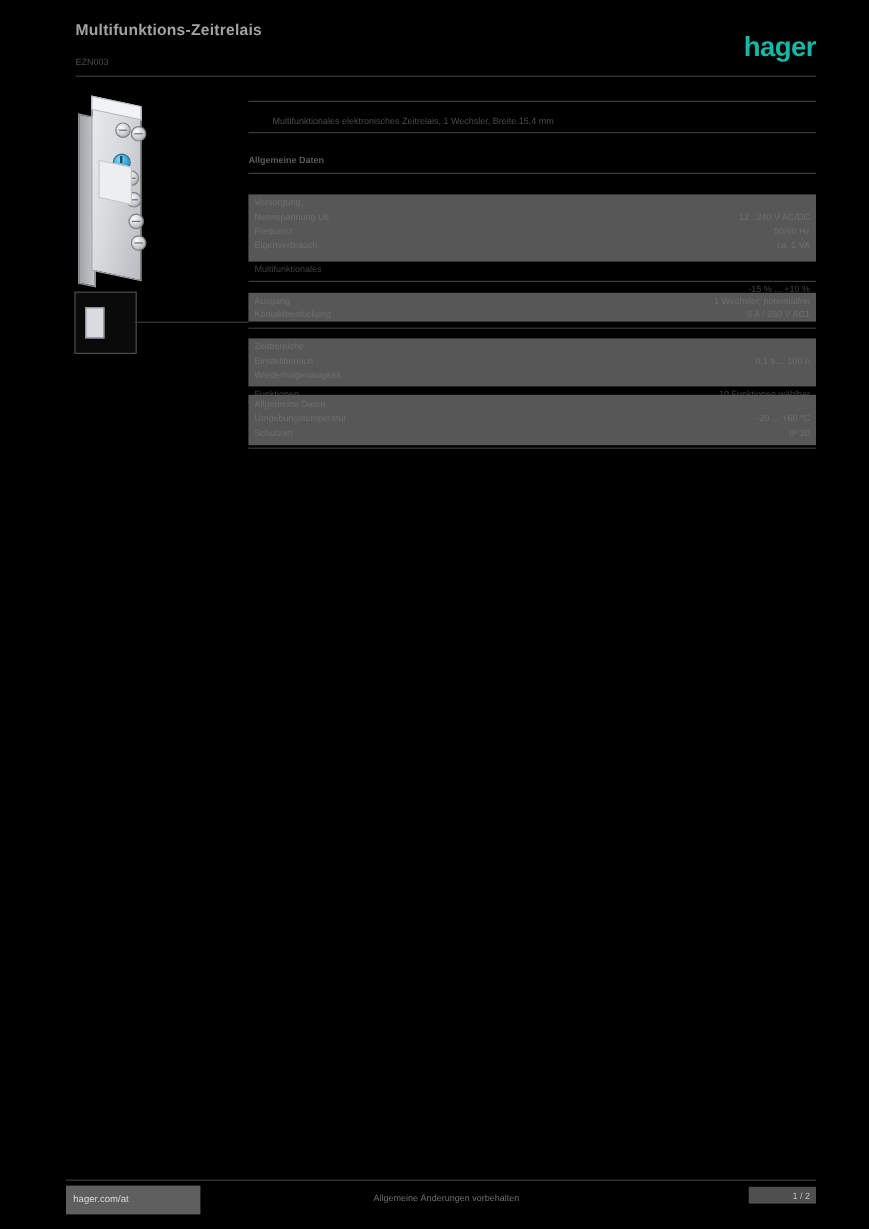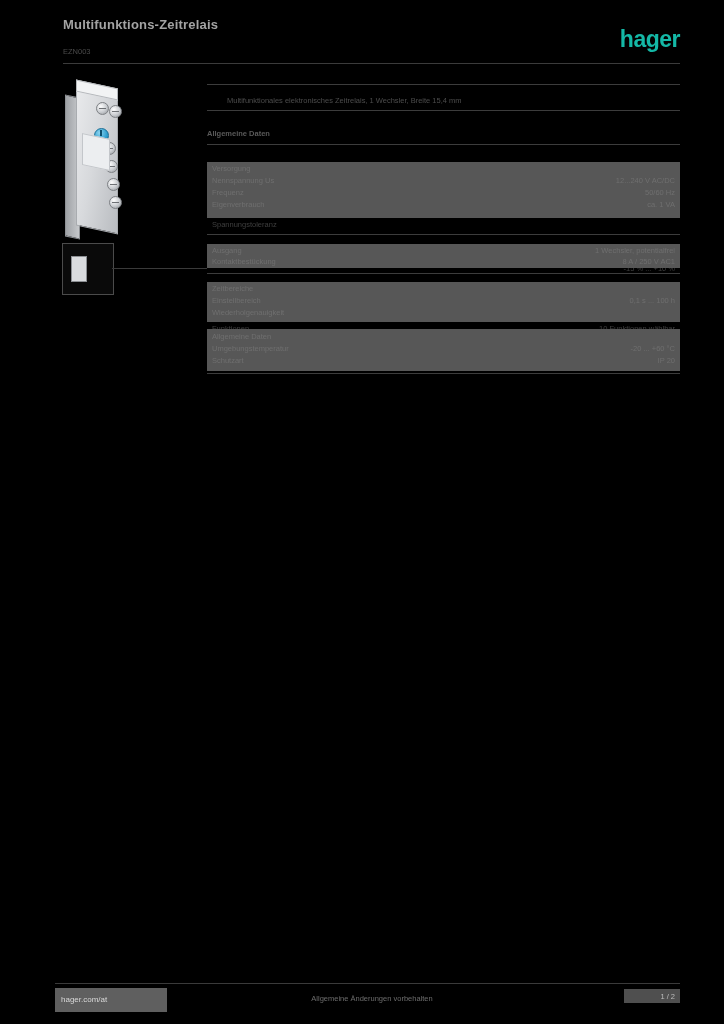--- a/index.html
+++ b/index.html
@@ -334,22 +334,22 @@
     <div class="rule" style="top:60px;"></div>
 
     <div class="band" style="top:78px; height:56px;"></div>
     <div class="txt band-label" style="left:5px; top:80px; width:120px;">Versorgung</div>
     <div class="txt band-label" style="left:5px; top:92px; width:120px;">Nennspannung Us</div>
     <div class="txt band-label" style="left:5px; top:104px; width:120px;">Frequenz</div>
     <div class="txt band-label" style="left:5px; top:116px; width:120px;">Eigenverbrauch</div>
     <div class="txt band-label r" style="left:313px; top:92px; width:155px;">12...240 V AC/DC</div>
     <div class="txt band-label r" style="left:313px; top:104px; width:155px;">50/60 Hz</div>
     <div class="txt band-label r" style="left:313px; top:116px; width:155px;">ca. 1 VA</div>
-    <div class="txt dim" style="left:5px; top:136px; width:120px;">Spannungstoleranz</div>
-    <div class="txt dim r" style="left:313px; top:152px; width:155px;margin-top:28px;">-15 % ... +10 %</div>
+    <div class="txt dim" style="left:5px; top:136px; width:120px;">Multifunktionales</div>
+    <div class="txt dim r" style="left:313px; top:152px; width:155px;">-15 % ... +10 %</div>
     <div class="rule" style="top:150px;"></div>
 
     <div class="band" style="top:160px; height:24px;"></div>
     <div class="txt band-label" style="left:5px; top:162px; width:140px;">Ausgang</div>
     <div class="txt band-label" style="left:5px; top:173px; width:140px;">Kontaktbestückung</div>
     <div class="txt band-label r" style="left:313px; top:162px; width:155px;">1 Wechsler, potentialfrei</div>
     <div class="txt band-label r" style="left:313px; top:173px; width:155px;">8 A / 250 V AC1</div>
     <div class="rule" style="top:189px;"></div>
 
     <div class="band" style="top:198px; height:40px;"></div>

